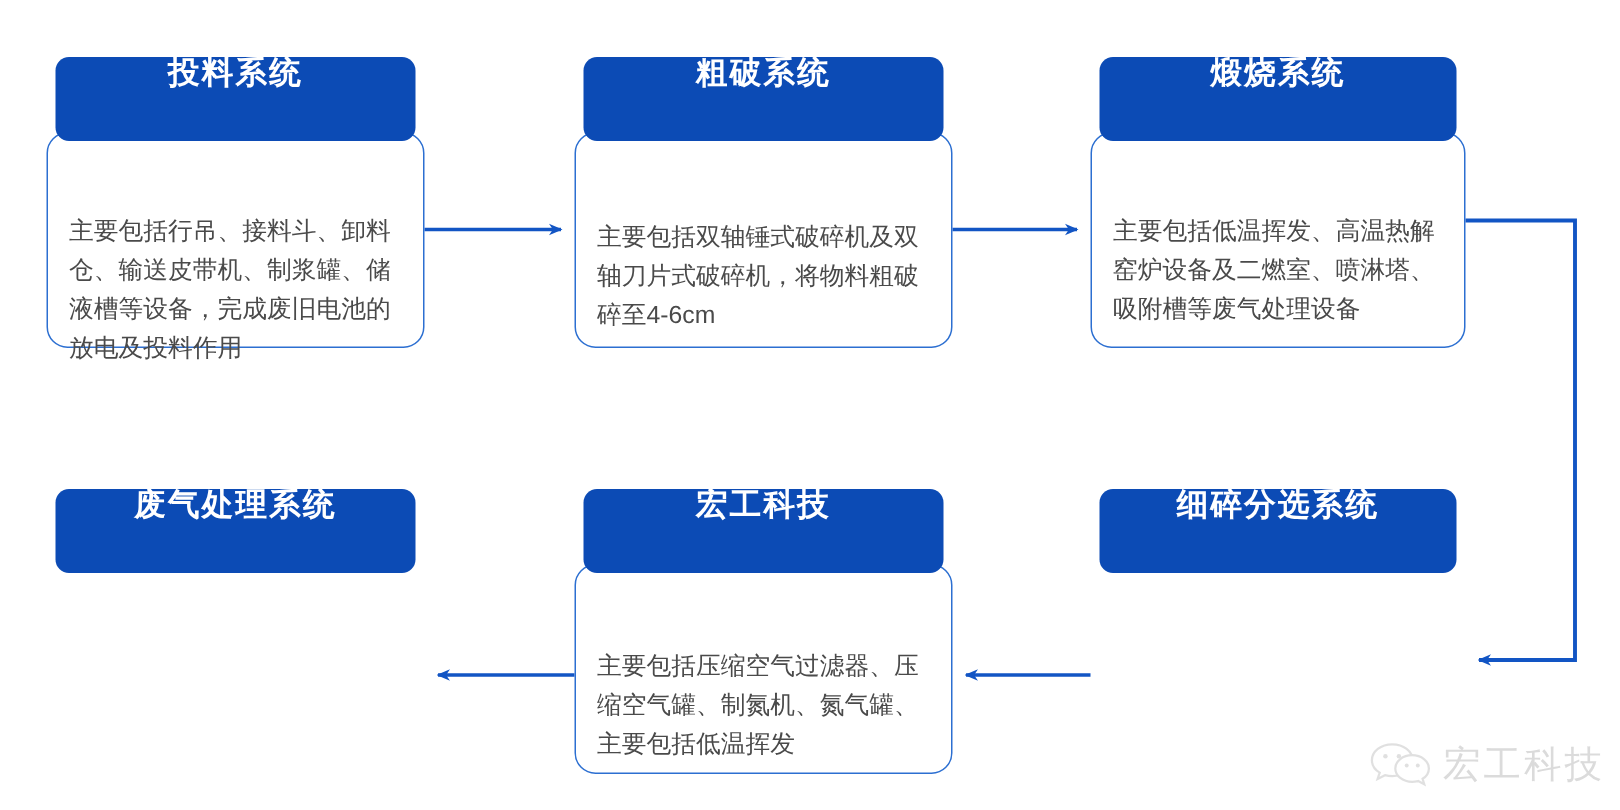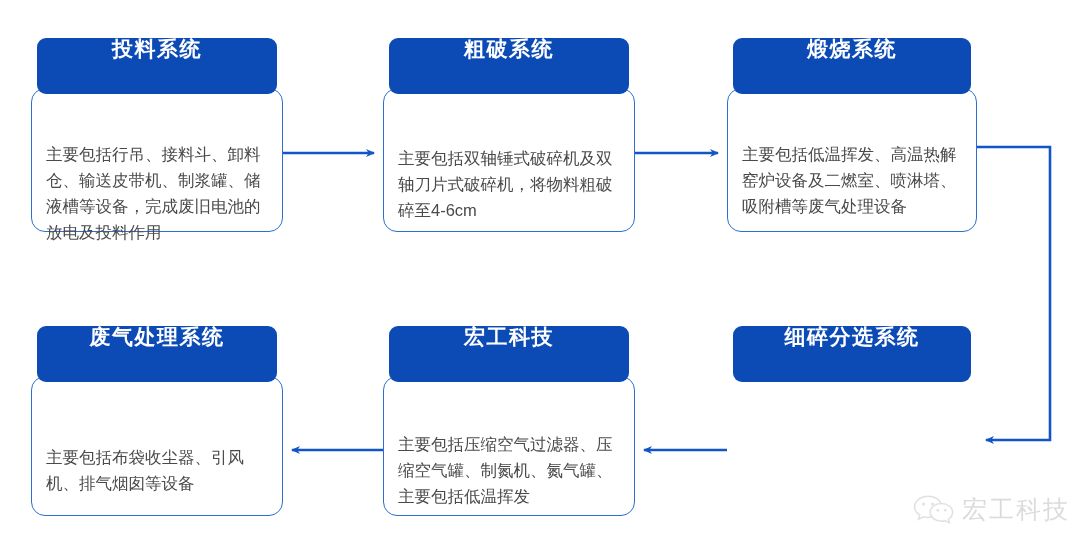--- a/index.html
+++ b/index.html
@@ -156,23 +156,20 @@
 <div class="node col3 row1">
   <div class="node-body">
     <div class="node-body-text">主要包括低温挥发、高温热解窑炉设备及二燃室、喷淋塔、吸附槽等废气处理设备</div>
   </div>
   <div class="node-header">
     <span class="node-header-label">煅烧系统</span>
   </div>
 </div>
 
 <div class="node col1 row2">
-  <div class="node-body">
-    <div class="node-body-text centered">主要包括布袋收尘器、引风机、排气烟囱等设备</div>
-  </div>
   <div class="node-header">
     <span class="node-header-label">废气处理系统</span>
   </div>
 </div>
 
 <div class="node col2 row2">
   <div class="node-body">
     <div class="node-body-text centered">主要包括压缩空气过滤器、压缩空气罐、制氮机、氮气罐、主要包括低温挥发</div>
   </div>
   <div class="node-header">

